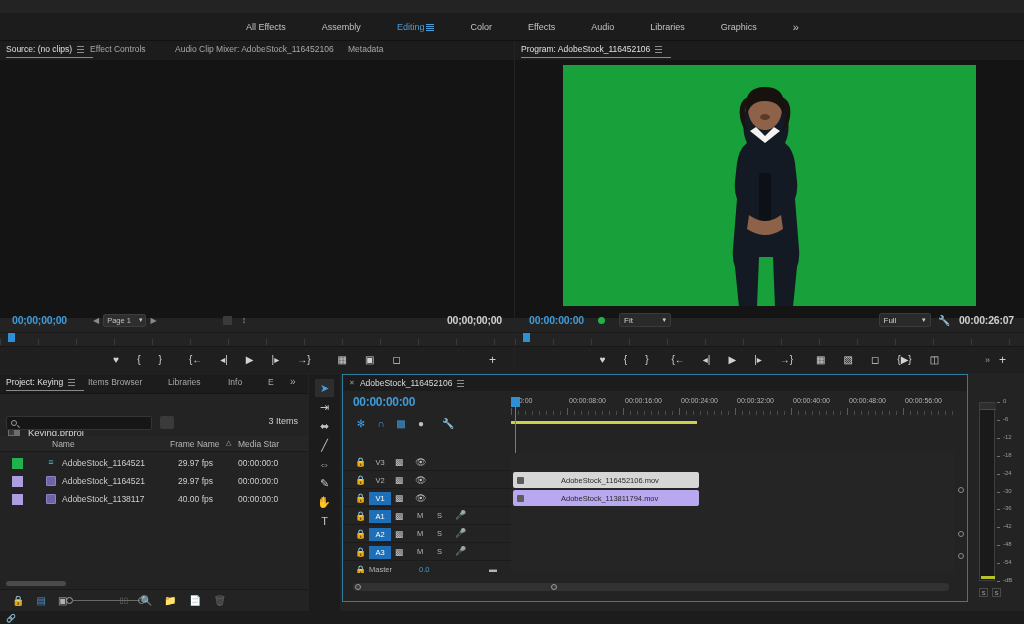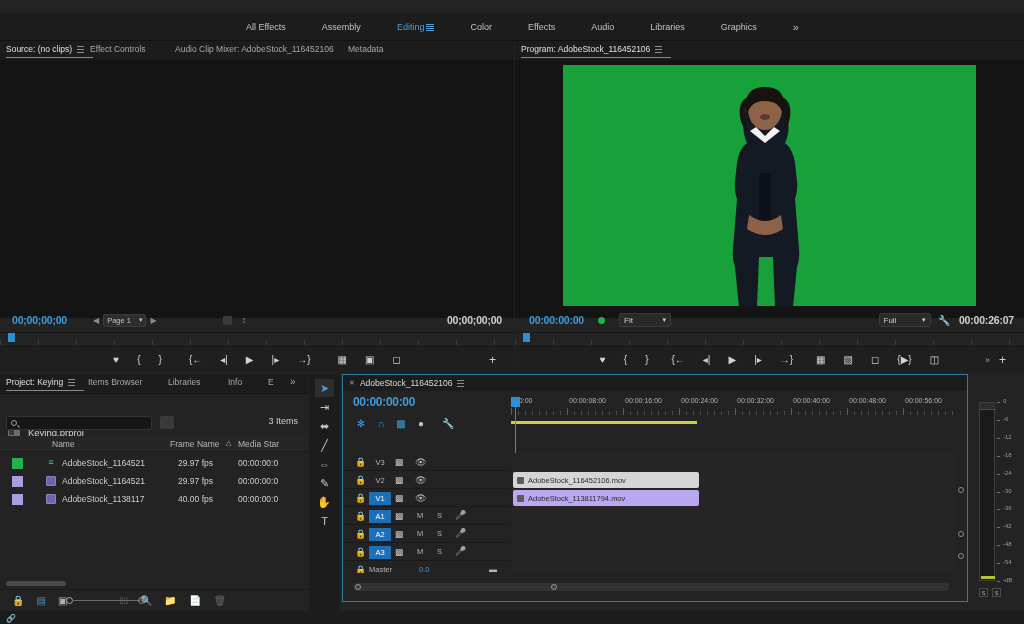--- a/index.html
+++ b/index.html
@@ -159,21 +159,21 @@
   .tname { position:absolute; left:26px; top:3px; width:22px; height:13px; font-size:7.5px; color:#b5b5b5; display:flex; align-items:center; justify-content:center; }
   .tname.on { background:#1d6fb8; color:#fff; }
   .tgt { position:absolute; left:52px; top:4px; font-size:9px; color:#c5c5c5; }
   .eye { position:absolute; left:72px; top:4px; font-size:9px; color:#c5c5c5; }
   .mbt { position:absolute; left:74px; top:4px; font-size:7.5px; color:#b5b5b5; }
   .sbt { position:absolute; left:94px; top:4px; font-size:7.5px; color:#b5b5b5; }
   .micbt { position:absolute; left:112px; top:3px; font-size:9px; color:#c5c5c5; }
   .master-lbl { position:absolute; left:26px; top:4px; font-size:7.5px; color:#b5b5b5; }
   .master-val { position:absolute; left:76px; top:4px; font-size:7.5px; color:#3f9bd8; }
   .tracks-area { position:absolute; top:78px; left:168px; right:12px; bottom:30px; background:#252525; }
-  .clip { position:absolute; border-radius:2px; font-size:7.5px; display:flex; align-items:center; padding-left:4px; overflow:hidden; }
+  .clip { position:absolute; border-radius:2px; font-size:7.5px; display:flex; align-items:center; padding-left:4px; overflow:hidden;gap:33px; }
   .clip-ic { width:7px; height:7px; background:#5c5c5c; border-radius:1px; margin-right:4px; flex:0 0 auto; }
   .tl-bottom { position:absolute; bottom:0; left:0; right:0; height:28px; background:#232323; }
   .tl-scroll { position:absolute; bottom:10px; left:10px; right:18px; height:8px; background:#323232; border-radius:5px; }
   .tl-scroll-knob { position:absolute; top:1px; width:6px; height:6px; border:1px solid #9a9a9a; border-radius:50%; background:#3a3a3a; }
   .tl-vscroll { position:absolute; right:2px; top:84px; width:8px; bottom:34px; }
   .tl-vknob { position:absolute; left:1px; width:6px; height:6px; border:1px solid #8a8a8a; border-radius:50%; }
 
   
   #meters-panel { top: 374px; left: 969px; width: 55px; height: 237px; background: #232323; }
   .meter-col { position:absolute; top:28px; left:10px; width:16px; bottom:30px; background:#1a1a1a; border:1px solid #3f3f3f; }

